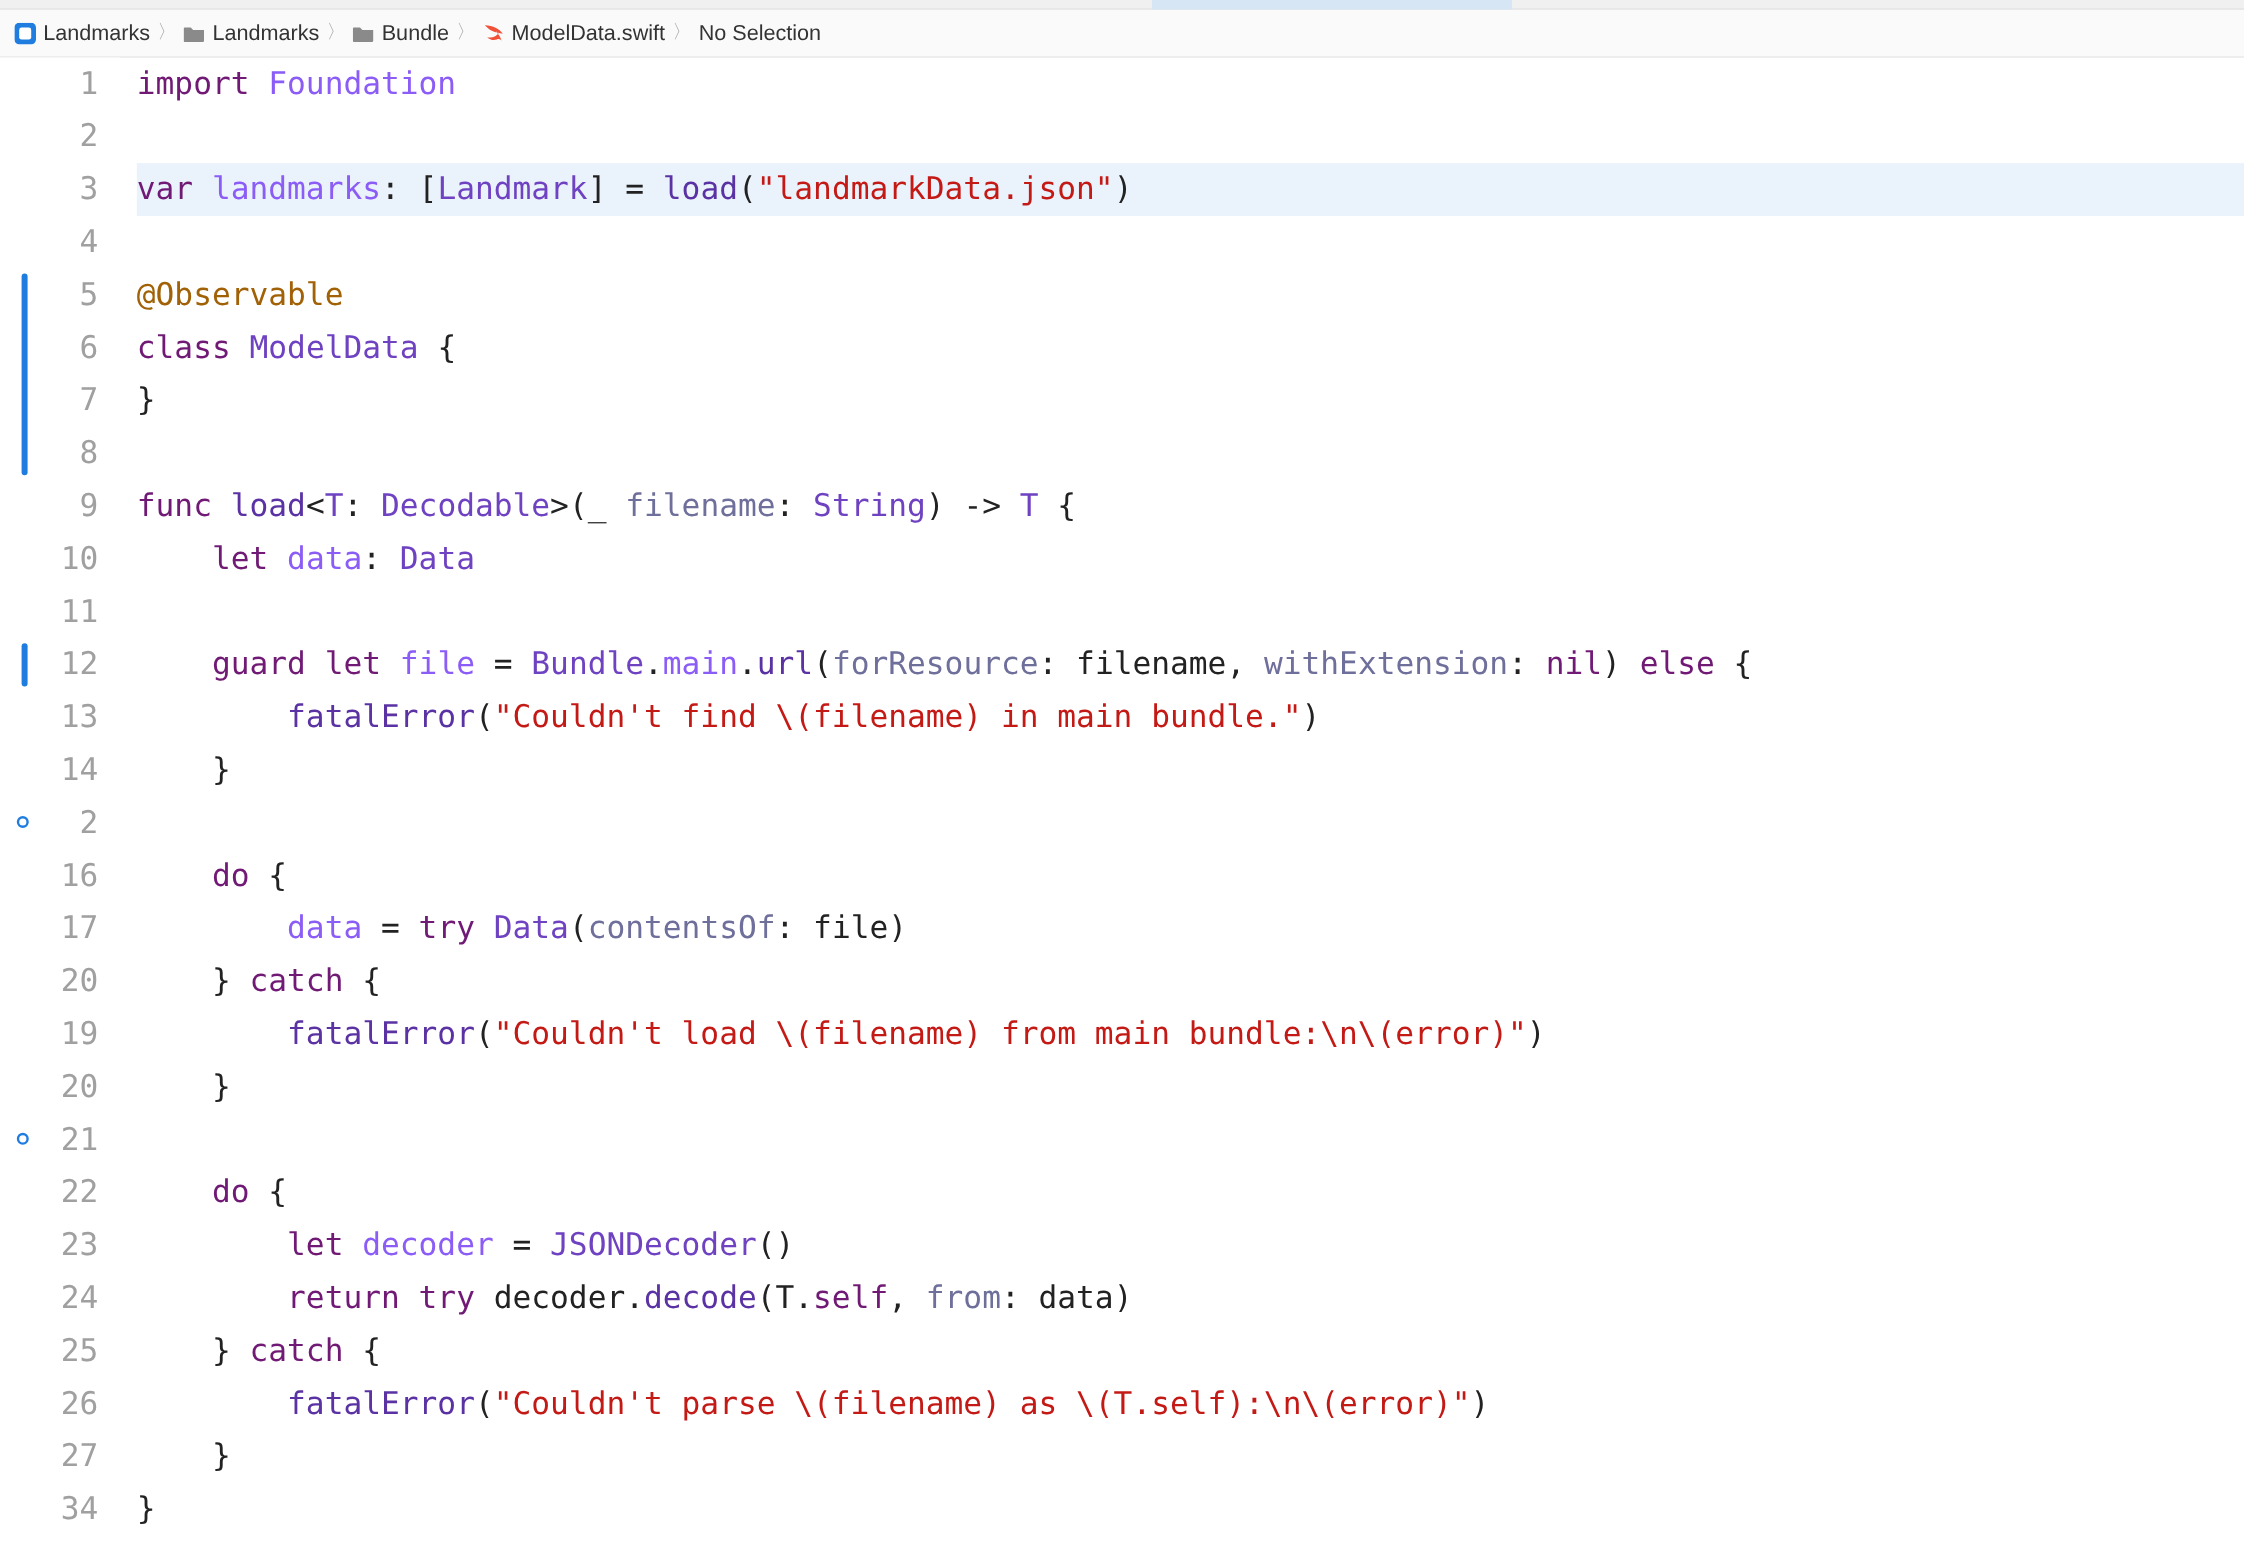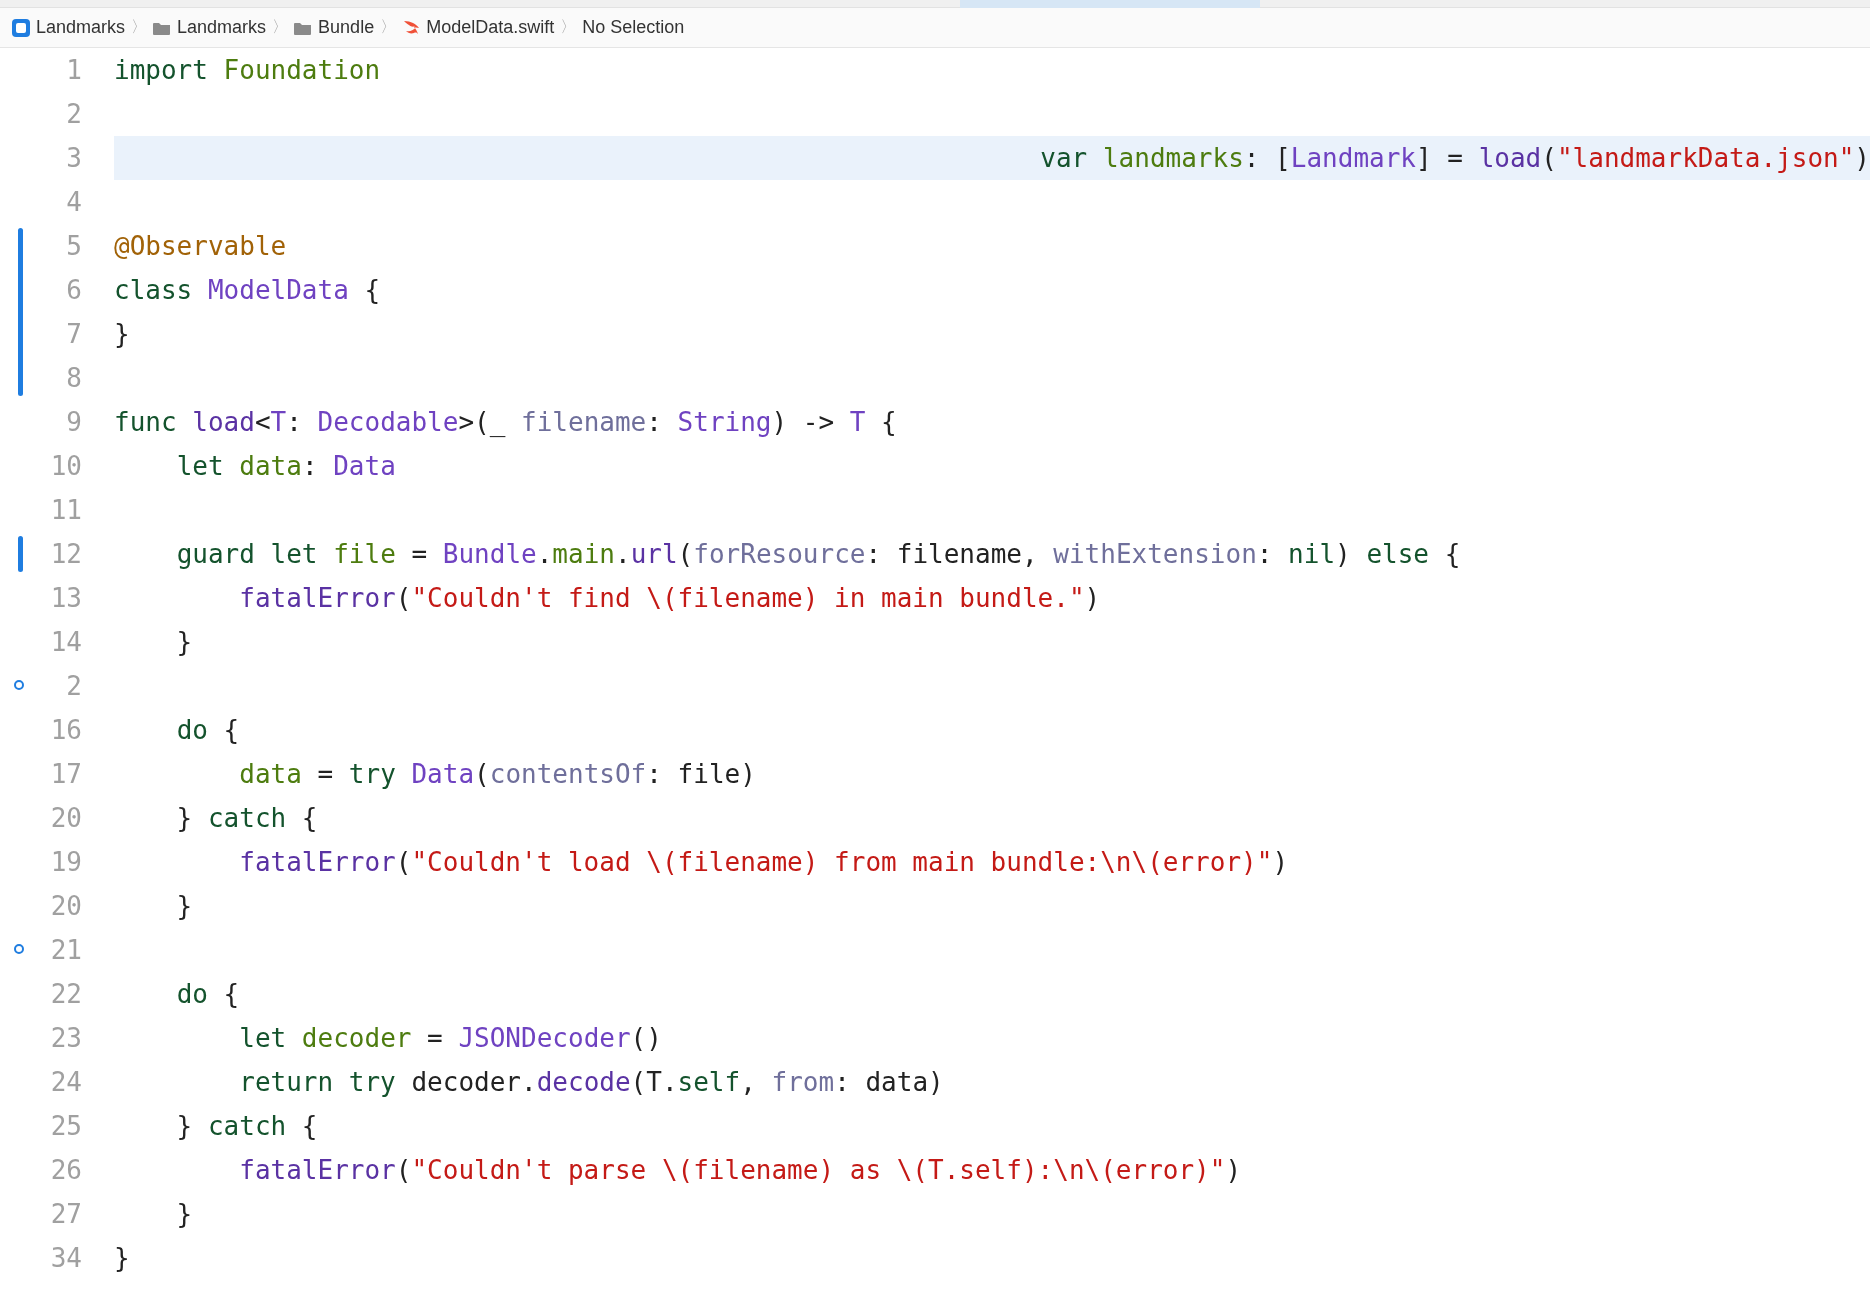--- a/index.html
+++ b/index.html
@@ -61,23 +61,23 @@
     border-radius:50%;
     background:#fff;
   }
   .code {
     flex: 1;
     padding-left: 14px;
     white-space: pre;
     color: #1a1a1a;
   }
   .code .row { height: 44px; }
-  .row.hl { background: #eaf2fb; text-align: right; }
-  .kw { color: #14532d; }
-  .ident { color: #4d7c0f; }
+  .row.hl { background: #eaf2fb; }
+  .kw { color: #701a75; }
+  .ident { color: #8b5cf6; }
   .type { color: #6f42c1; }
   .func { color: #5a32a3; }
   .str { color: #c41a16; }
   .param { color: #6f6f9b; }
   .punc { color: #222; }
   .annot { color: #a16207; }
   .chevron { color:#aaa; }
   .tabstrip {
     height: 8px;
     background: #f0f0f0;

